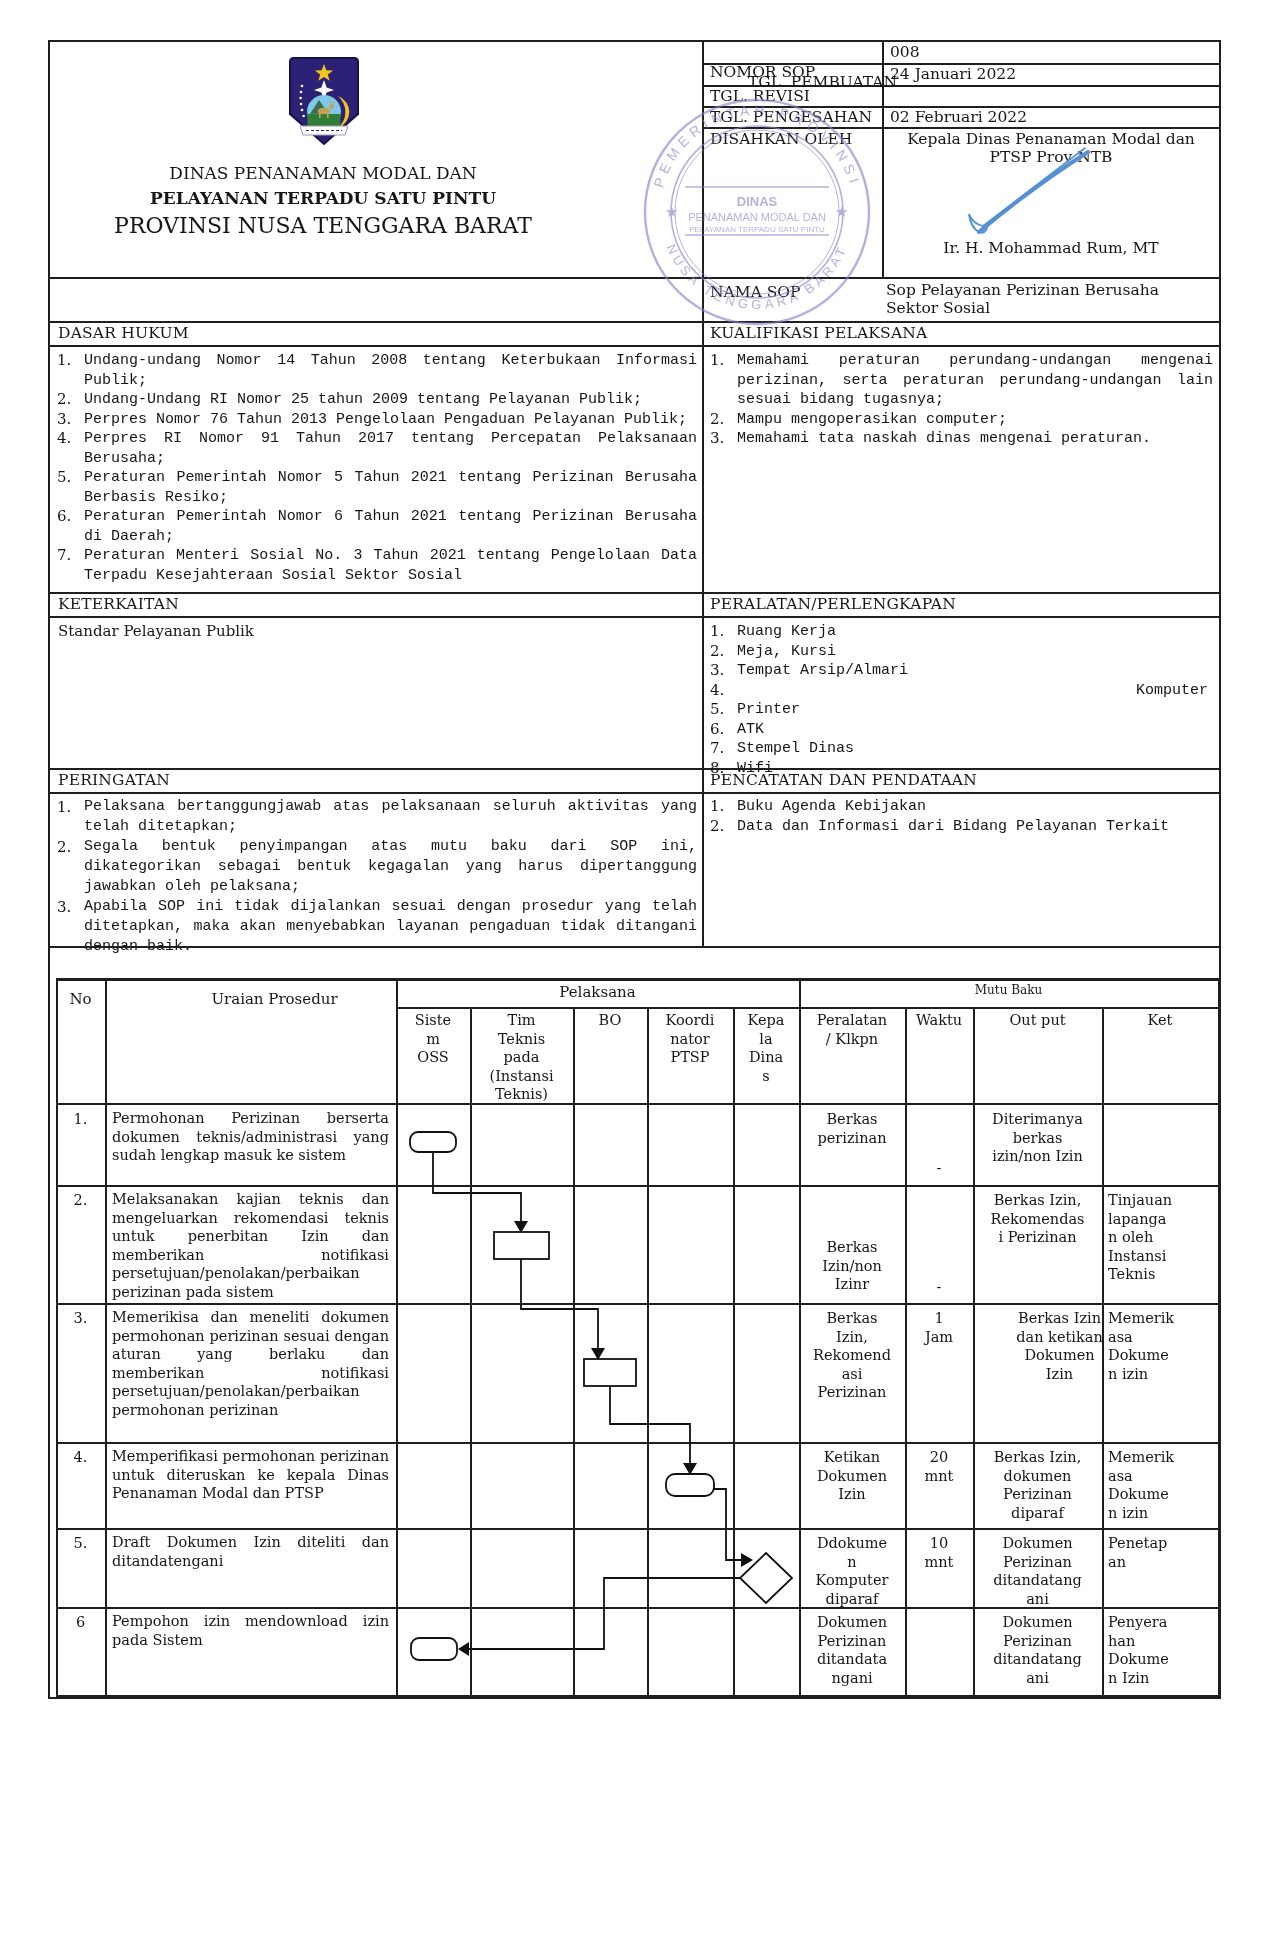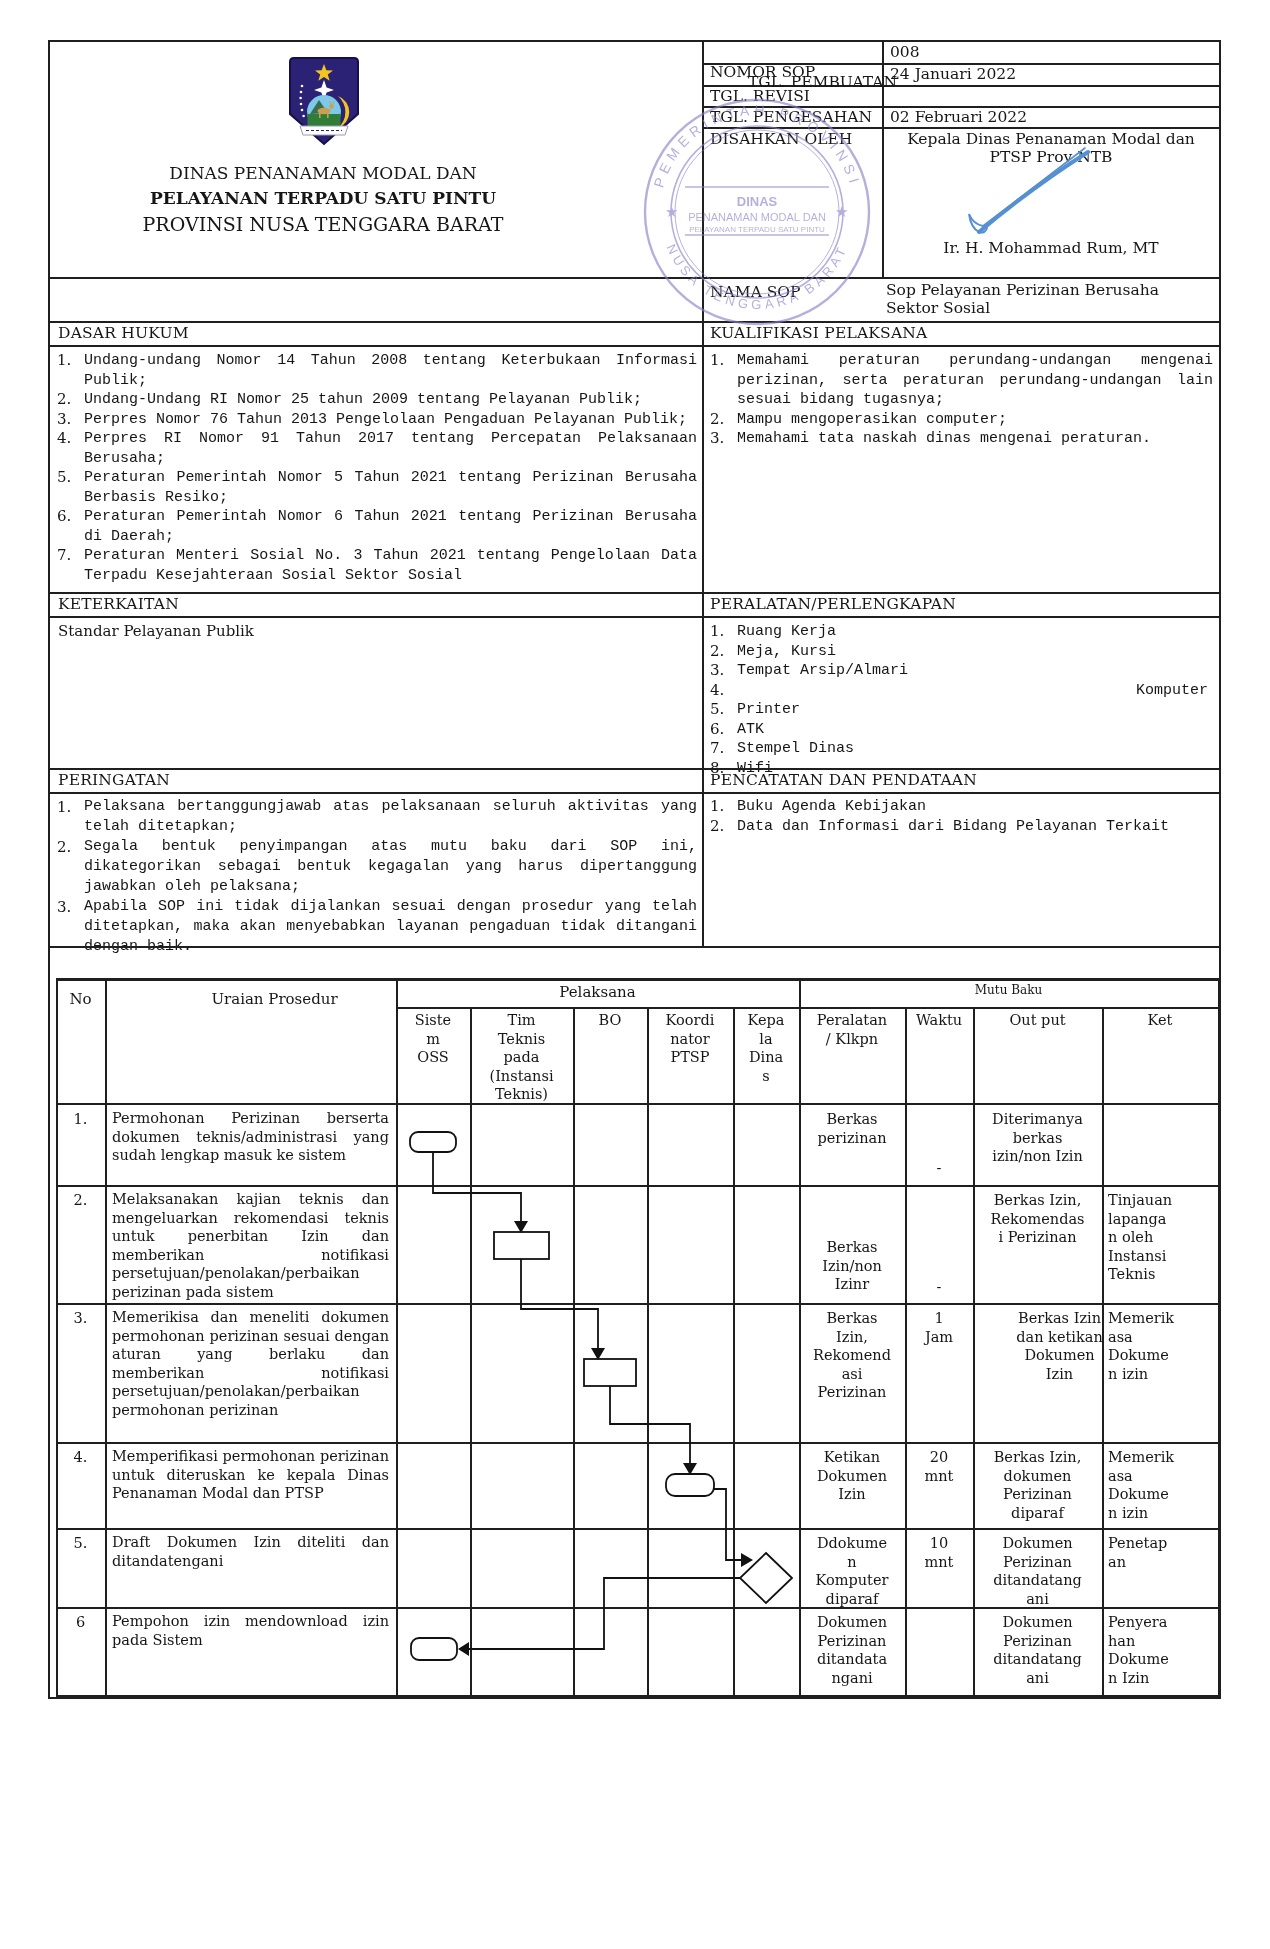--- a/index.html
+++ b/index.html
@@ -54,21 +54,21 @@
         <circle cx="13" cy="36" r="1.3"></circle>
         <circle cx="12.6" cy="42" r="1.3"></circle>
       <circle cx="13" cy="48" r="1.3"></circle>
         <circle cx="14" cy="54" r="1.3"></circle>
         <circle cx="15.6" cy="60" r="1.3"></circle>
     </g>
   </svg>
 
   <div class="txt c" style="left:103px;top:163px;width:440px;font-size:17px;">DINAS PENANAMAN MODAL DAN</div>
   <div class="txt c b" style="left:103px;top:188px;width:440px;font-size:17px;">PELAYANAN TERPADU SATU PINTU</div>
-  <div class="txt c" style="left:103px;top:213px;width:440px;font-size:19px;text-align:center;">PROVINSI NUSA TENGGARA BARAT</div>
+  <div class="txt c" style="left:103px;top:213px;width:440px;font-size:22px;text-align:center;">PROVINSI NUSA TENGGARA BARAT</div>
 
   <div class="vl" style="left:702px;top:40px;height:908px;"></div>
   <div class="vl" style="left:882px;top:40px;height:237px;"></div>
   <div class="hl" style="left:702px;top:63px;width:518px;"></div>
   <div class="hl" style="left:702px;top:85px;width:518px;"></div>
   <div class="hl" style="left:702px;top:106px;width:518px;"></div>
   <div class="hl" style="left:702px;top:127px;width:518px;"></div>
   <div class="hl" style="left:48px;top:277px;width:1172px;"></div>
   <div class="hl" style="left:48px;top:321px;width:1172px;"></div>
 

